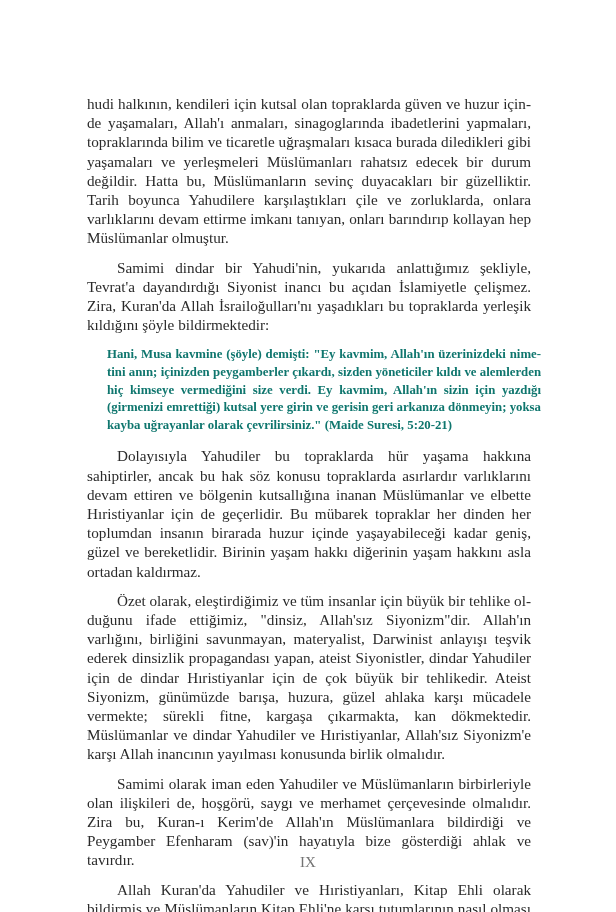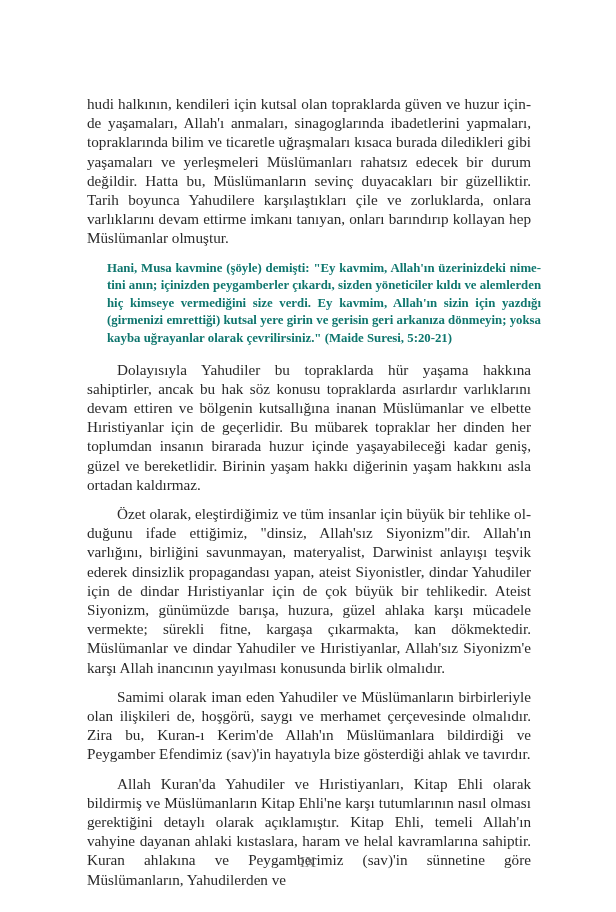--- a/index.html
+++ b/index.html
@@ -35,20 +35,21 @@
     font-family: "Liberation Serif", "DejaVu Serif", serif;
     font-size: 15px;
     color: #737373;
   }
 </style>
 </head>
 <body>
 
 <div class="page">
   <p>hudi halkının, kendileri için kutsal olan topraklarda güven ve huzur için­de yaşamaları, Allah'ı anmaları, sinagoglarında ibadetlerini yapmaları, top­raklarında bilim ve ticaretle uğraşmaları kısaca burada diledikleri gibi ya­şamaları ve yerleşmeleri Müslümanları rahatsız edecek bir durum değildir. Hatta bu, Müslümanların sevinç duyacakları bir güzelliktir. Tarih boyunca Yahudilere karşılaştıkları çile ve zorluklarda, onlara varlıklarını devam et­tirme imkanı tanıyan, onları barındırıp kollayan hep Müslümanlar olmuş­tur.</p>
+  <p class="indent">Samimi dindar bir Yahudi'nin, yukarıda anlattığımız şekliyle, Tevrat'a dayandırdığı Siyonist inancı bu açıdan İslamiyetle çelişmez. Zira, Kuran'da Allah İsrailoğulları'nı yaşadıkları bu topraklarda yerleşik kıldığını şöyle bil­dirmektedir:</p>
   <div class="quote">Hani, Musa kavmine (şöyle) demişti: "Ey kavmim, Allah'ın üzerinizdeki nime­tini anın; içinizden peygamberler çıkardı, sizden yöneticiler kıldı ve alemler­den hiç kimseye vermediğini size verdi. Ey kavmim, Allah'ın sizin için yazdı­ğı (girmenizi emrettiği) kutsal yere girin ve gerisin geri arkanıza dönmeyin; yoksa kayba uğrayanlar olarak çevrilirsiniz." (Maide Suresi, 5:20-21)</div>
   <p class="indent">Dolayısıyla Yahudiler bu topraklarda hür yaşama hakkına sahiptirler, ancak bu hak söz konusu topraklarda asırlardır varlıklarını devam ettiren ve bölgenin kutsallığına inanan Müslümanlar ve elbette Hıristiyanlar için de geçerlidir. Bu mübarek topraklar her dinden her toplumdan insanın bi­rarada huzur içinde yaşayabileceği kadar geniş, güzel ve bereketlidir. Biri­nin yaşam hakkı diğerinin yaşam hakkını asla ortadan kaldırmaz.</p>
   <p class="indent">Özet olarak, eleştirdiğimiz ve tüm insanlar için büyük bir tehlike ol­duğunu ifade ettiğimiz, "dinsiz, Allah'sız Siyonizm"dir. Allah'ın varlığını, birliğini savunmayan, materyalist, Darwinist anlayışı teşvik ederek dinsiz­lik propagandası yapan, ateist Siyonistler, dindar Yahudiler için de dindar Hıristiyanlar için de çok büyük bir tehlikedir. Ateist Siyonizm, günümüzde barışa, huzura, güzel ahlaka karşı mücadele vermekte; sürekli fitne, karga­şa çıkarmakta, kan dökmektedir. Müslümanlar ve dindar Yahudiler ve Hı­ristiyanlar, Allah'sız Siyonizm'e karşı Allah inancının yayılması konusunda birlik olmalıdır.</p>
-  <p class="indent">Samimi olarak iman eden Yahudiler ve Müslümanların birbirleriyle olan ilişkileri de, hoşgörü, saygı ve merhamet çerçevesinde olmalıdır. Zira bu, Kuran-ı Kerim'de Allah'ın Müslümanlara bildirdiği ve Peygamber Efen­dimiz (sav)'in hayatıyla bize gösterdiği ahlak ve tavırdır.</p>
+  <p class="indent">Samimi olarak iman eden Yahudiler ve Müslümanların birbirleriyle olan ilişkileri de, hoşgörü, saygı ve merhamet çerçevesinde olmalıdır. Zira bu, Kuran-ı Kerim'de Allah'ın Müslümanlara bildirdiği ve Peygamber Efen­haram (sav)'in hayatıyla bize gösterdiği ahlak ve tavırdır.</p>
   <p class="indent">Allah Kuran'da Yahudiler ve Hıristiyanları, Kitap Ehli olarak bildirmiş ve Müslümanların Kitap Ehli'ne karşı tutumlarının nasıl olması gerektiğini detaylı olarak açıklamıştır. Kitap Ehli, temeli Allah'ın vahyine dayanan ah­laki kıstaslara, haram ve helal kavramlarına sahiptir. Kuran ahlakına ve Peygamberimiz (sav)'in sünnetine göre Müslümanların, Yahudilerden ve</p>
 </div>
 
 <div class="pagenum">IX</div>
 
 </body></html>

